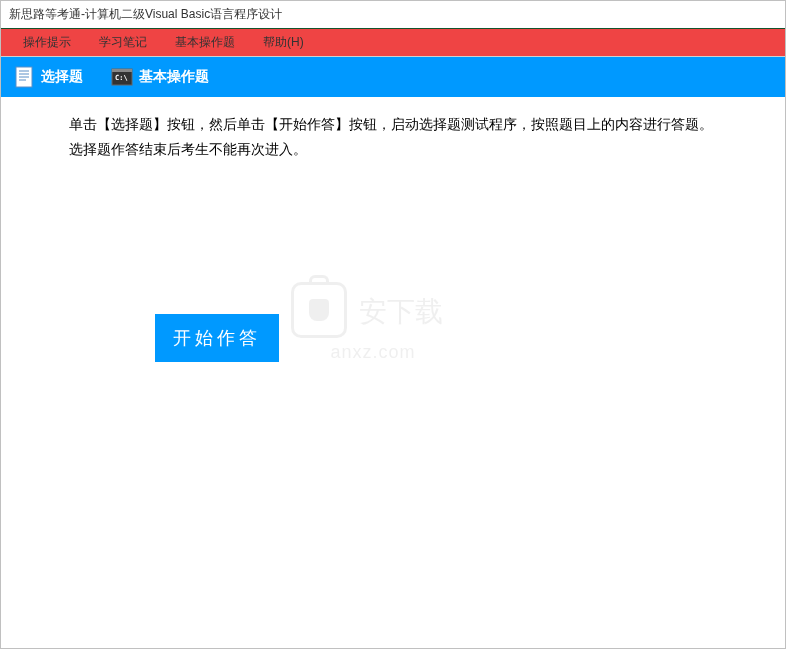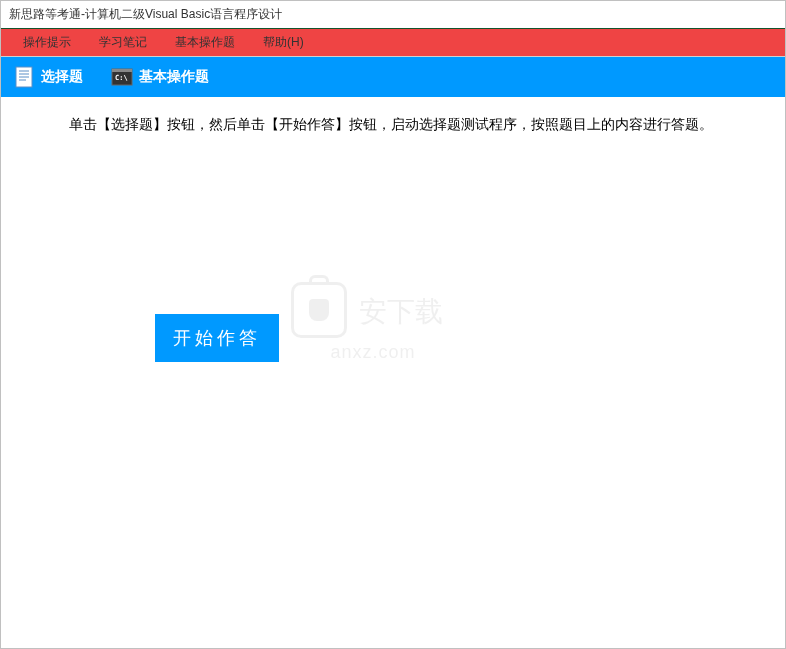--- a/index.html
+++ b/index.html
@@ -183,20 +183,21 @@
         <text x="4" y="12" fill="#fff" font-size="7" font-family="monospace">C:\</text>
       </svg>
     </span>
     <span>基本操作题</span>
   </div>
 </div>
 
 <div class="content-area">
   <div class="instruction-text">
     <div class="instruction-line">单击【选择题】按钮，然后单击【开始作答】按钮，启动选择题测试程序，按照题目上的内容进行答题。</div>
+    <div class="instruction-line">选择题作答结束后考生不能再次进入。</div>
   </div>
 
   <div class="watermark">
     <div class="watermark-row">
       <div class="watermark-icon">
         <div class="watermark-handle"></div>
         <div class="watermark-shield"></div>
       </div>
       <span class="watermark-text">安下载</span>
     </div>

